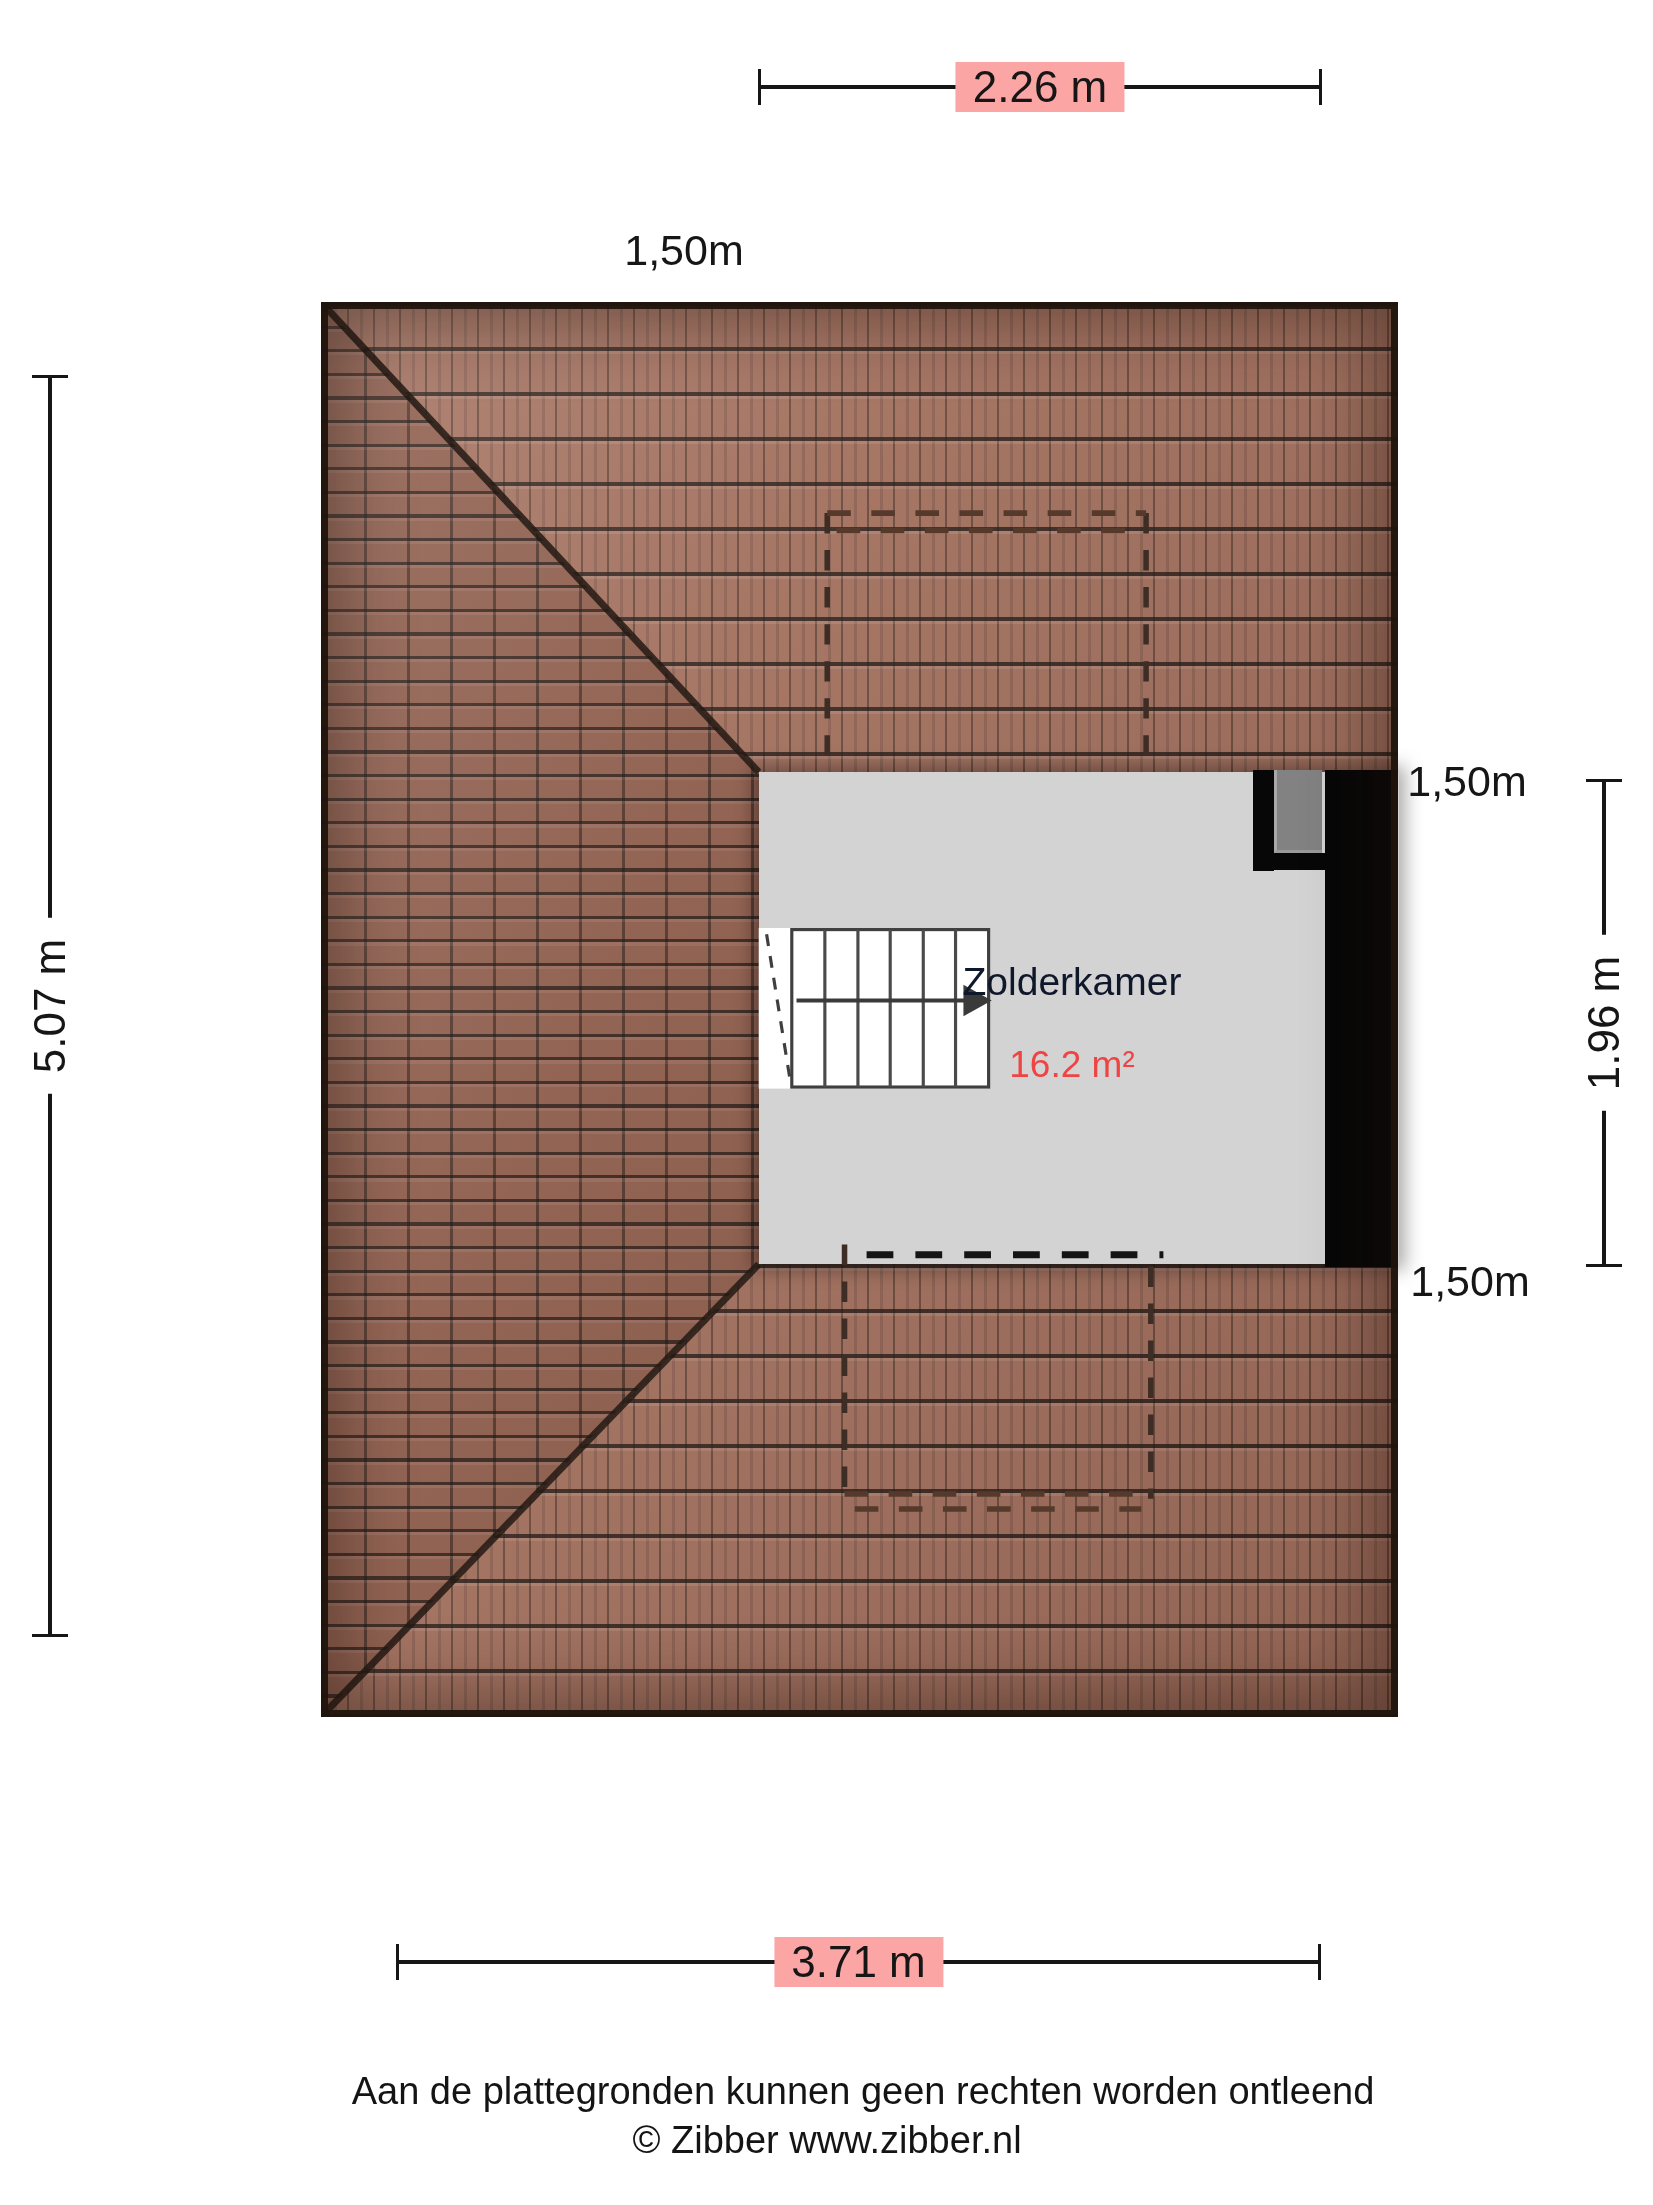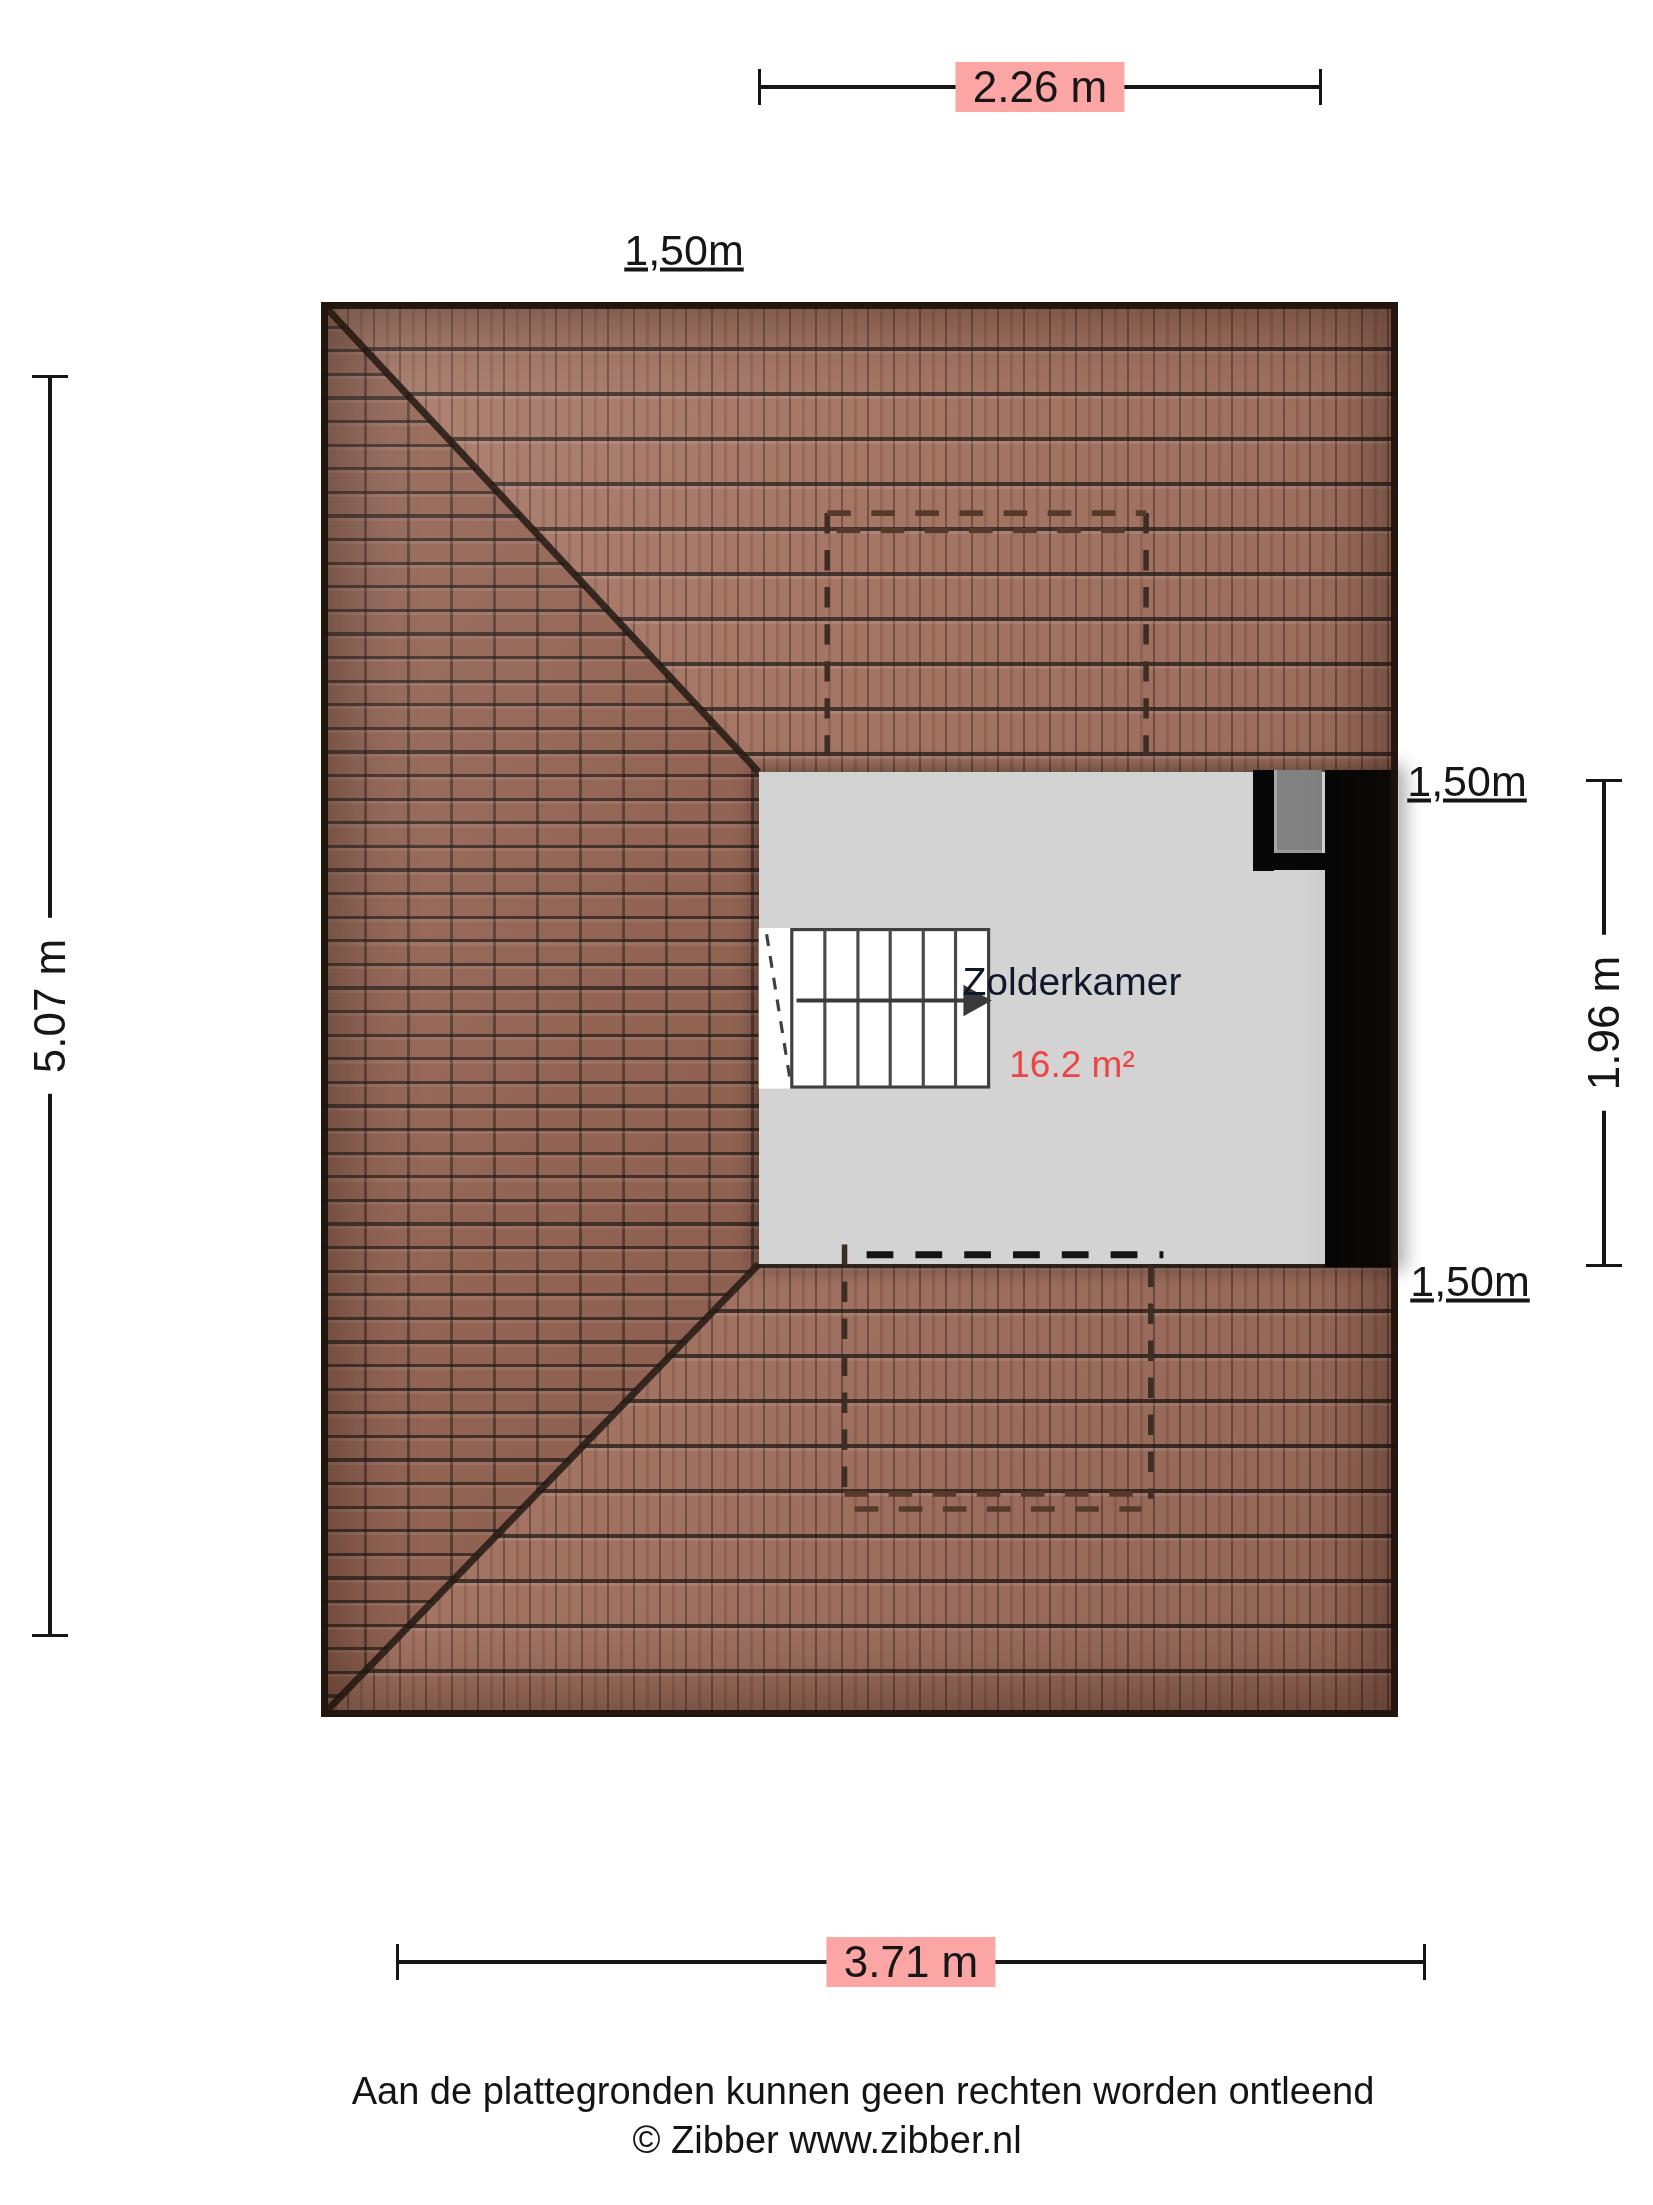--- a/index.html
+++ b/index.html
@@ -59,21 +59,21 @@
   .dim-h{position:absolute;display:flex;align-items:center;}
   .dim-h .tick{width:3.2px;height:36px;background:var(--text);}
   .dim-h .line{flex:1;height:3.2px;background:var(--text);}
   .dim-v{position:absolute;display:flex;flex-direction:column;align-items:center;}
   .dim-v .tick{height:3.2px;width:36px;background:var(--text);}
   .dim-v .line{flex:1;width:3.2px;background:var(--text);}
   .dim-lbl{position:absolute;left:50%;top:50%;transform:translate(-50%,-50%);
     background:#fca5a5;padding:0 17.3px;font-size:44px;white-space:nowrap;}
   .dim-lbl-v{position:absolute;left:50%;top:50%;transform:translate(-50%,-50%) rotate(-90deg);
     background:#fff;padding:0 20.5px;font-size:44px;white-space:nowrap;}
-  .hlabel{position:absolute;transform:translate(-50%,-50%);font-size:43px;white-space:nowrap;text-decoration:underline;}
+  .hlabel{position:absolute;transform:translate(-50%,-50%);font-size:43px;white-space:nowrap;}
   
   .footer-line{position:absolute;left:0;width:100%;text-align:center;font-size:38px;color:#141414;}
   .footer-1{top:2070px;padding-left:36px;}
   .footer-2{top:2119px;}
 </style>
 </head>
 <body>
 
 <div class="page">
 
@@ -156,21 +156,21 @@
         <polygon points="816,867 852,887 816,907" fill="#3a3a3a"></polygon>
       </g>
     </svg>
 
     <div class="room-label">Zolderkamer</div>
     <div class="room-area">16.2 m²</div>
 
     <div class="plan-rim"></div>
   </div>
 
-  <div class="dim-h" style="left:396px;top:1944px;width:1030px;">
+  <div class="dim-h" style="left:396px;top:1944px;width:925px;">
     <div class="tick"></div>
     <div class="line"></div>
     <div class="tick"></div>
     <div class="dim-lbl">3.71 m</div>
   </div>
 
   <div class="footer-line footer-1">Aan de plattegronden kunnen geen rechten worden ontleend</div>
   <div class="footer-line footer-2">© Zibber www.zibber.nl</div>
 
 </div>

